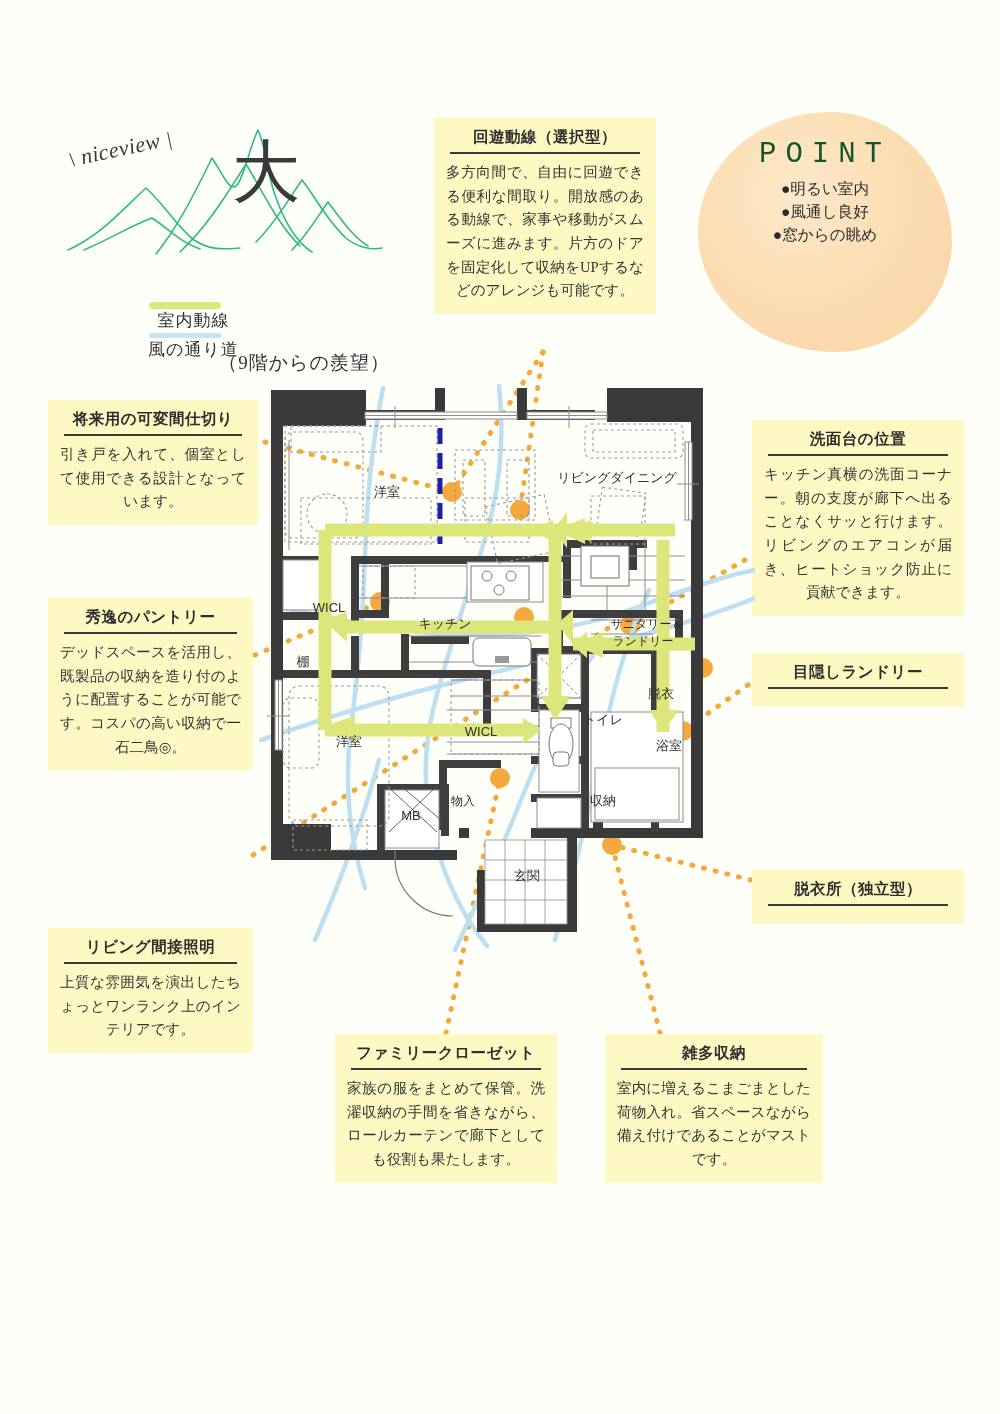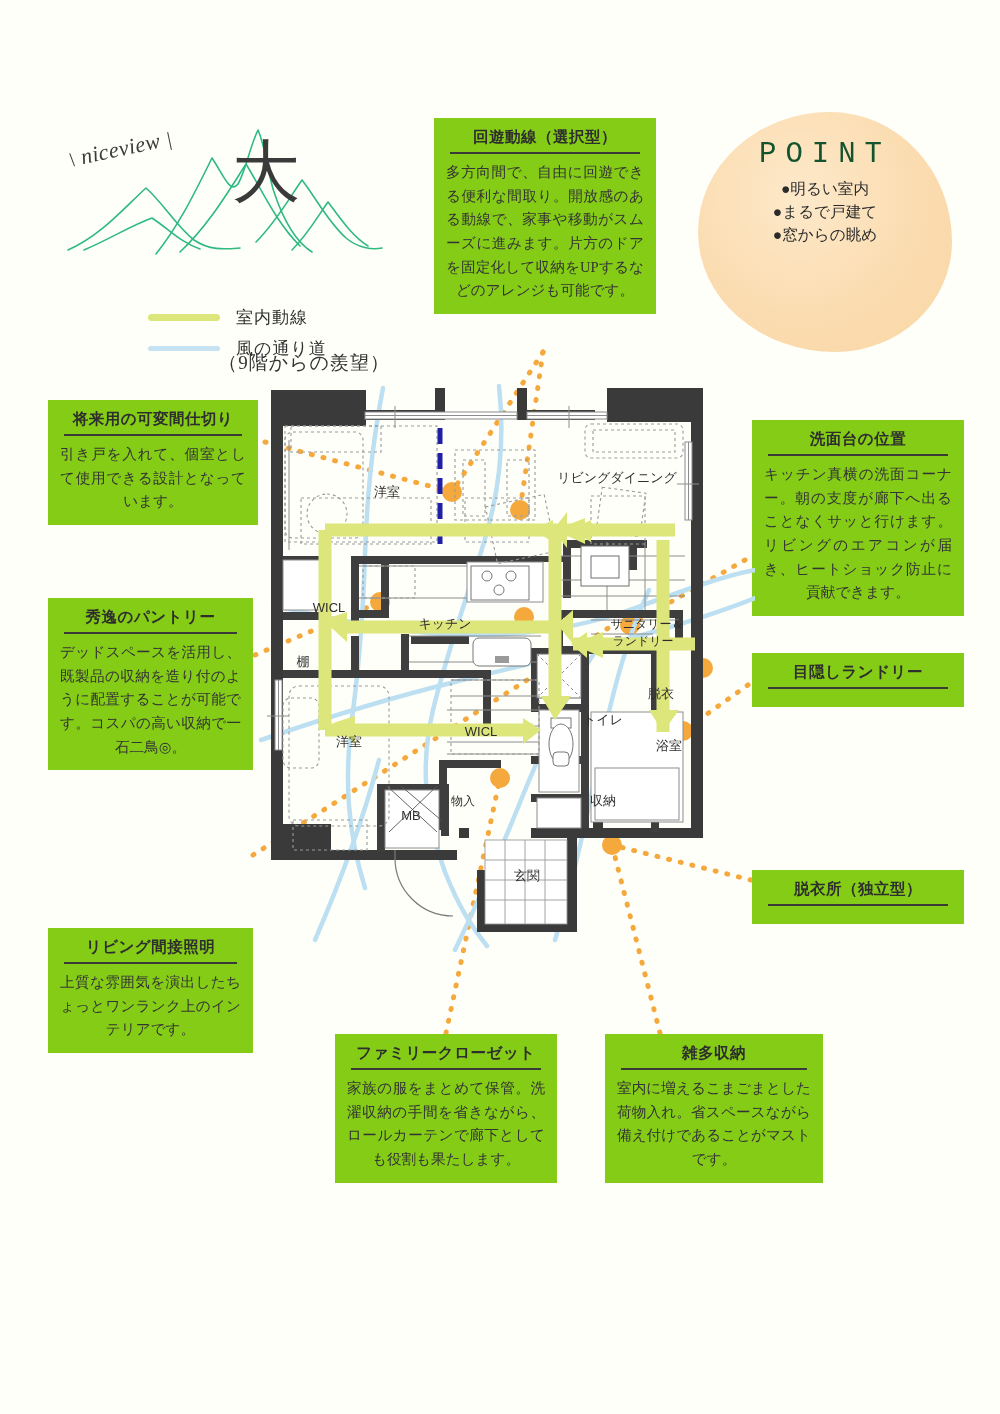--- a/index.html
+++ b/index.html
@@ -11,21 +11,21 @@
   body {
     width: 1000px; height: 1414px;
     position: relative;
     font-family: "Liberation Serif", "DejaVu Serif", serif;
     overflow: hidden;
   }
 
   
   .callout {
     position: absolute;
-    background: #84cc16;
+    background: #fef9c3;
     padding: 9px 12px 11px 12px;
     color: #2e2e2e;
   }
   .callout .c-title {
     text-align: center;
     font-weight: bold;
     font-size: 15.5px;
     letter-spacing: .5px;
     line-height: 1.3;
     padding-bottom: 5px;
@@ -60,21 +60,21 @@
     line-height: 1;
   }
   #logo-caption {
     position: absolute; left: 0; top: 232px; width: 330px;
     text-align: right; font-size: 19px; color: #333;
     letter-spacing: 1px;
   }
 
   
   #legend { position: absolute; left: 148px; top: 302px; }
-  .legend-row { display: flex; align-items: center; height: 31px; }
+  .legend-row { display: flex; align-items: center; height: 31px; flex-direction: column; }
   .legend-swatch { width: 72px; height: 7px; border-radius: 4px; margin-right: 16px; }
   .legend-label { font-size: 17px; color: #2f2f2f; letter-spacing: 1px; }
 
   
   #point-blob {
     position: absolute; left: 698px; top: 112px;
     width: 254px; height: 240px;
   }
   #point-blob .blobshape {
     position: absolute; inset: 0;
@@ -131,21 +131,21 @@
     <span class="legend-swatch" style="background:#c5e3f2;height:5px;"></span>
     <span class="legend-label">風の通り道</span>
   </div>
 </div>
 
 <div id="point-blob">
   <div class="blobshape"></div>
   <div class="pt-inner">
     <div id="point-title">POINT</div>
     <div class="point-bullet">●明るい室内</div>
-    <div class="point-bullet">●まるで戸建て</div>
+    <div class="point-bullet">●風通し良好</div>
     <div class="point-bullet">●窓からの眺め</div>
   </div>
 </div>
 
 <svg id="leaders">
   <g stroke="#f5a93c" stroke-width="5" stroke-linecap="round" fill="none" stroke-dasharray="1 11">
     <line x1="543" y1="352" x2="452" y2="492"></line>
     <line x1="543" y1="352" x2="520" y2="510"></line>
     <line x1="265" y1="442" x2="452" y2="492"></line>
     <line x1="255" y1="655" x2="380" y2="602"></line>

